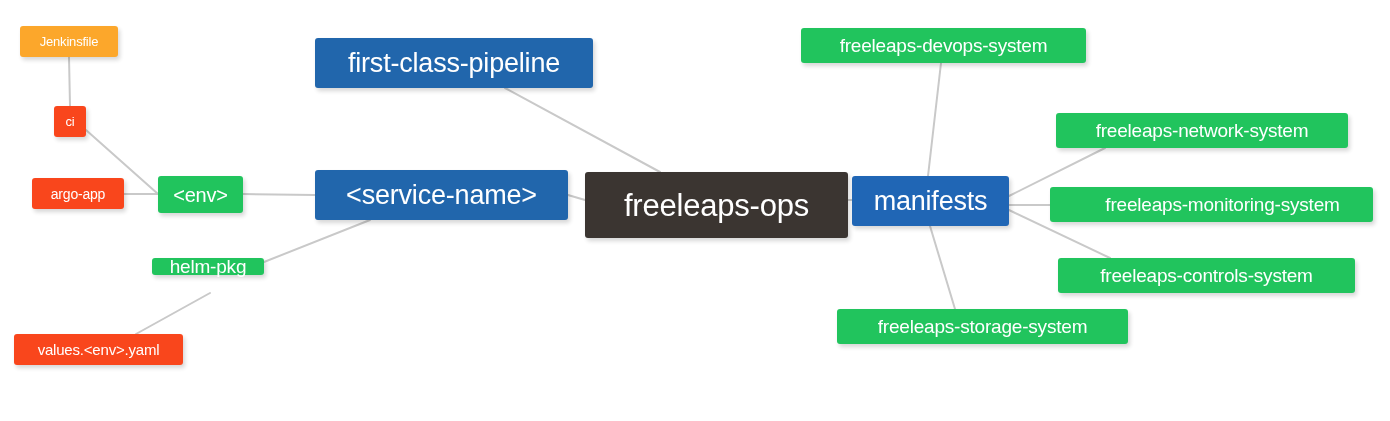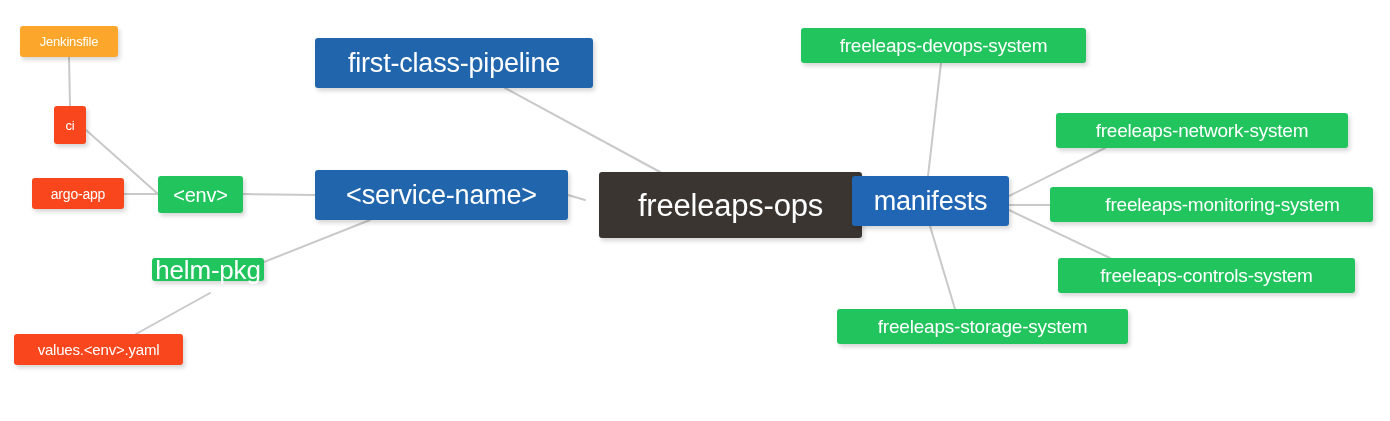--- a/index.html
+++ b/index.html
@@ -61,28 +61,28 @@
       <line x1="505" y1="88" x2="660" y2="172" stroke="#c9c9c9" stroke-width="2" stroke-linecap="round"></line>
       <line x1="848" y1="200" x2="852" y2="200" stroke="#c9c9c9" stroke-width="2" stroke-linecap="round"></line>
       <line x1="928" y1="176" x2="941" y2="63" stroke="#c9c9c9" stroke-width="2" stroke-linecap="round"></line>
       <line x1="1009" y1="196" x2="1105" y2="148" stroke="#c9c9c9" stroke-width="2" stroke-linecap="round"></line>
       <line x1="1009" y1="205" x2="1050" y2="205" stroke="#c9c9c9" stroke-width="2" stroke-linecap="round"></line>
       <line x1="1009" y1="210" x2="1110" y2="258" stroke="#c9c9c9" stroke-width="2" stroke-linecap="round"></line>
       <line x1="930" y1="226" x2="955" y2="309" stroke="#c9c9c9" stroke-width="2" stroke-linecap="round"></line>
     </svg>
   <div id="nodes">
       <div class="node n-orange" style="left: 20px; top: 26px; width: 98px; height: 31px; font-size: 13px;">Jenkinsfile</div>
-      <div class="node n-red" style="left: 54px; top: 106px; width: 32px; height: 38px; font-size: 13px;">ci</div>
+      <div class="node n-red" style="left: 54px; top: 106px; width: 32px; height: 31px; font-size: 13px;">ci</div>
       <div class="node n-red" style="left: 32px; top: 178px; width: 92px; height: 31px; font-size: 14px;">argo-app</div>
       <div class="node n-green" style="left: 158px; top: 176px; width: 85px; height: 37px; font-size: 20px;">&lt;env&gt;</div>
-      <div class="node n-green" style="left: 152px; top: 258px; width: 112px; height: 23px; font-size: 26px;">helm-pkg</div>
+      <div class="node n-green" style="left: 152px; top: 258px; width: 112px; height: 17px; font-size: 19px;">helm-pkg</div>
       <div class="node n-red" style="left: 14px; top: 334px; width: 169px; height: 31px; font-size: 15px;">values.&lt;env&gt;.yaml</div>
       <div class="node n-blue" style="left: 315px; top: 38px; width: 278px; height: 50px; font-size: 27px;">first-class-pipeline</div>
       <div class="node n-blue" style="left: 315px; top: 170px; width: 253px; height: 50px; font-size: 27px;">&lt;service-name&gt;</div>
-      <div class="node n-root" style="left: 585px; top: 172px; width: 263px; height: 66px; font-size: 31px; margin-left: 14px;">freeleaps-ops</div>
+      <div class="node n-root" style="left: 585px; top: 172px; width: 263px; height: 66px; font-size: 31px;">freeleaps-ops</div>
       <div class="node n-blue2" style="left: 852px; top: 176px; width: 157px; height: 50px; font-size: 27px;">manifests</div>
       <div class="node n-green" style="left: 801px; top: 28px; width: 285px; height: 35px; font-size: 19px;">freeleaps-devops-system</div>
       <div class="node n-green" style="left: 1056px; top: 113px; width: 292px; height: 35px; font-size: 19px;">freeleaps-network-system</div>
       <div class="node n-green" style="left: 1050px; top: 187px; width: 323px; height: 35px; font-size: 19px; padding-left: 22px;">freeleaps-monitoring-system</div>
       <div class="node n-green" style="left: 1058px; top: 258px; width: 297px; height: 35px; font-size: 19px;">freeleaps-controls-system</div>
       <div class="node n-green" style="left: 837px; top: 309px; width: 291px; height: 35px; font-size: 19px;">freeleaps-storage-system</div>
     </div>
 </div>
 
 </body></html>

